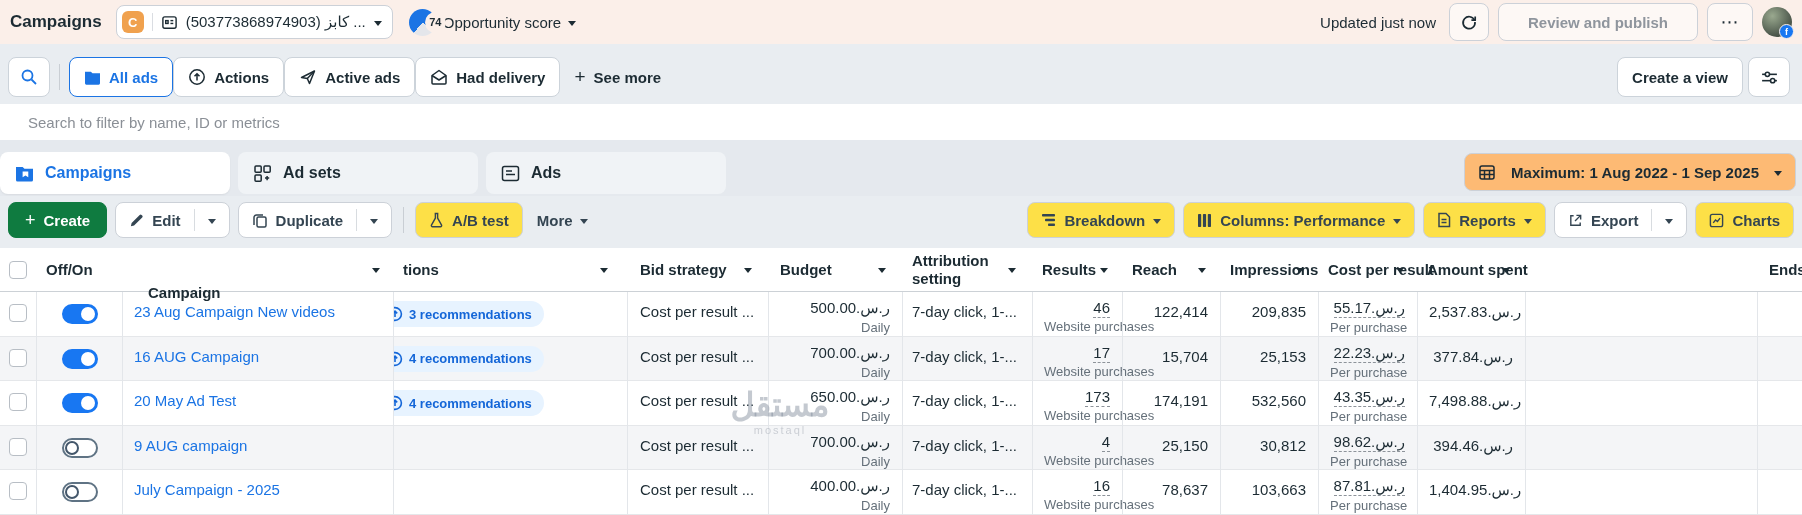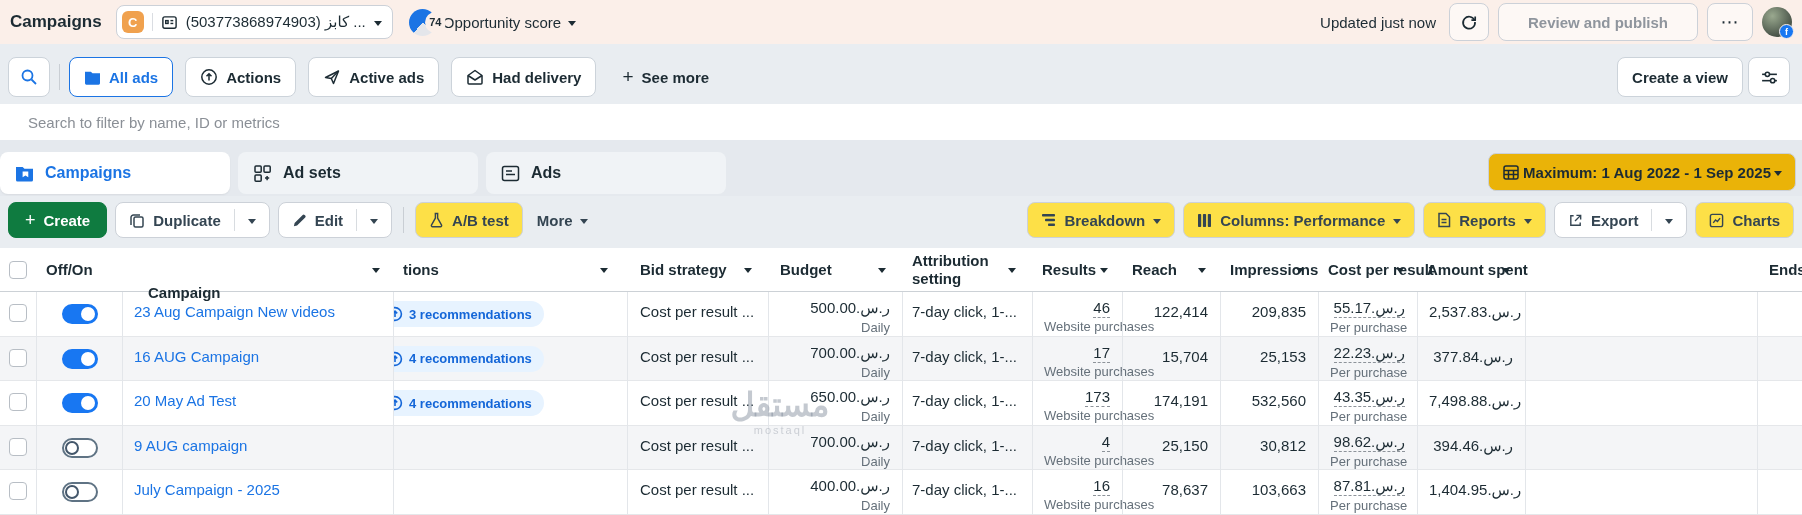--- a/index.html
+++ b/index.html
@@ -27,37 +27,37 @@
   .more-btn{width:44px;font-size:18px;letter-spacing:1px;color:#1c2b33;}
   .avatar{position:relative;width:30px;height:30px;border-radius:50%;background:radial-gradient(circle at 35% 30%,#9aa98f,#4a554a 70%);}
   .fb-badge{position:absolute;right:-2px;bottom:-2px;width:13px;height:13px;border-radius:50%;background:#1877f2;color:#fff;font-size:9px;font-weight:bold;display:flex;align-items:center;justify-content:center;border:1px solid #fbefe9;}
 
   
   .filterbar{position:absolute;left:0;top:44px;width:100%;height:60px;display:flex;align-items:flex-start;padding-top:13px;box-sizing:border-box;}
   .fbtn{height:40px;background:#fff;border:1px solid #ccd3da;border-radius:8px;display:flex;align-items:center;gap:8px;padding:0 14px;font-size:15px;font-weight:600;color:#1c2b33;box-sizing:border-box;}
   .search-btn{width:42px;justify-content:center;margin-left:8px;padding:0;}
   .fb-sep{width:1px;height:26px;background:#c9ced4;margin:7px 9px 0 9px;}
   .fbtn.selected{border:1.5px solid #1b74e4;color:#1b74e4;}
-  .fbtn + .fbtn{margin-left:12px;}
+  .fbtn + .fbtn{margin-left:0;}
   .see-more{border:none;background:transparent;font-weight:600;}
   .create-view{position:absolute;right:59px;top:13px;}
   .filter-gear{position:absolute;right:12px;top:13px;width:42px;justify-content:center;padding:0;}
 
   
   .searchbar{position:absolute;left:0;top:104px;width:100%;height:36px;background:#fff;display:flex;align-items:center;}
   .searchbar input{border:none;outline:none;width:1000px;margin-left:26px;font-size:15px;color:#4d7c0f;font-family:inherit;background:transparent;}
   .searchbar input::placeholder{color:#8a8f96;}
 
   
   .tabszone{position:absolute;left:0;top:140px;width:100%;height:56px;background:#e5e9ee;}
   .tabcard{position:absolute;top:12px;height:42px;border-radius:8px;display:flex;align-items:center;gap:11px;box-sizing:border-box;padding-left:15px;font-size:16px;font-weight:600;}
   .tab-campaigns{left:0;width:230px;background:#fff;color:#1b74e4;font-weight:bold;box-shadow:0 1px 2px rgba(0,0,0,.06);}
   .tab-adsets{left:238px;width:240px;background:#f0f3f6;}
   .tab-ads{left:486px;width:240px;background:#f0f3f6;}
-  .datebtn{position:absolute;right:6px;top:13px;height:38px;background:#eab308;border:1px solid #ccd1d8;border-radius:8px;display:flex;align-items:center;gap:3px;padding:0 13px;font-size:15px;font-weight:600;box-sizing:border-box;}
+  .datebtn{position:absolute;right:6px;top:13px;height:38px;background:#fdba74;border:1px solid #ccd1d8;border-radius:8px;display:flex;align-items:center;gap:15px;padding:0 13px;font-size:15px;font-weight:600;box-sizing:border-box;}
 
   
   .toolbar{position:absolute;left:0;top:196px;width:100%;height:52px;}
   .tool-left{position:absolute;left:8px;top:6px;display:flex;align-items:center;gap:8px;}
   .btn{height:36px;border-radius:8px;display:flex;align-items:center;gap:8px;padding:8px 13px;font-size:15px;font-weight:600;box-sizing:border-box;background:#fde047;border:1px solid #ccd1d8;color:#344552;}
   .btn-create{background:#0f7b40;border-color:#0f7b40;color:#fff;padding:0 16px;}
   .split{display:flex;align-items:stretch;background:#fff;border:1px solid #ccd1d8;border-radius:8px;height:36px;box-sizing:border-box;}
   .split .main{display:flex;align-items:center;gap:8px;padding:0 13px;font-size:15px;font-weight:600;color:#344552;}
   .split .sep{width:1px;background:#d8dce0;margin:6px 0;}
   .split .caretpart{width:34px;display:flex;align-items:center;justify-content:center;color:#344552;}
@@ -239,37 +239,37 @@
   </div>
 
   <div class="toolbar">
     <div class="tool-left">
       <div class="btn btn-create">
         <span style="font-size:18px;font-weight:400;">+</span>
         <span>Create</span>
       </div>
       <div class="split">
         <div class="main">
+          <svg width="15" height="15" viewBox="0 0 16 16">
+              <path d="M2 14l.8-3.4L11.4 2a1.4 1.4 0 0 1 2 0l.7.7a1.4 1.4 0 0 1 0 2L5.4 13.2 2 14z" fill="#344552"></path>
+            </svg>
+          <span>Edit</span>
+        </div>
+        <div class="sep"></div>
+        <div class="caretpart">
+            <span class="crt"></span>
+          </div>
+      </div>
+      <div class="split">
+        <div class="main">
           <svg width="16" height="16" viewBox="0 0 16 16" fill="none" stroke="#344552" stroke-width="1.5">
               <rect x="5" y="5" width="9" height="10" rx="1.5"></rect>
               <path d="M11 3H4.5A2.5 2.5 0 0 0 2 5.5V13"></path>
             </svg>
           <span>Duplicate</span>
-        </div>
-        <div class="sep"></div>
-        <div class="caretpart">
-            <span class="crt"></span>
-          </div>
-      </div>
-      <div class="split">
-        <div class="main">
-          <svg width="15" height="15" viewBox="0 0 16 16">
-              <path d="M2 14l.8-3.4L11.4 2a1.4 1.4 0 0 1 2 0l.7.7a1.4 1.4 0 0 1 0 2L5.4 13.2 2 14z" fill="#344552"></path>
-            </svg>
-          <span>Edit</span>
         </div>
         <div class="sep"></div>
         <div class="caretpart">
             <span class="crt"></span>
           </div>
       </div>
       <div class="tool-sep"></div>
       <div class="btn">
         <svg width="15" height="16" viewBox="0 0 16 17" fill="none" stroke="#344552" stroke-width="1.5" stroke-linejoin="round">
             <path d="M6 1.5h4M6.8 1.5v5L2.6 14a1.2 1.2 0 0 0 1.1 1.7h8.6a1.2 1.2 0 0 0 1.1-1.7L9.2 6.5v-5"></path>

